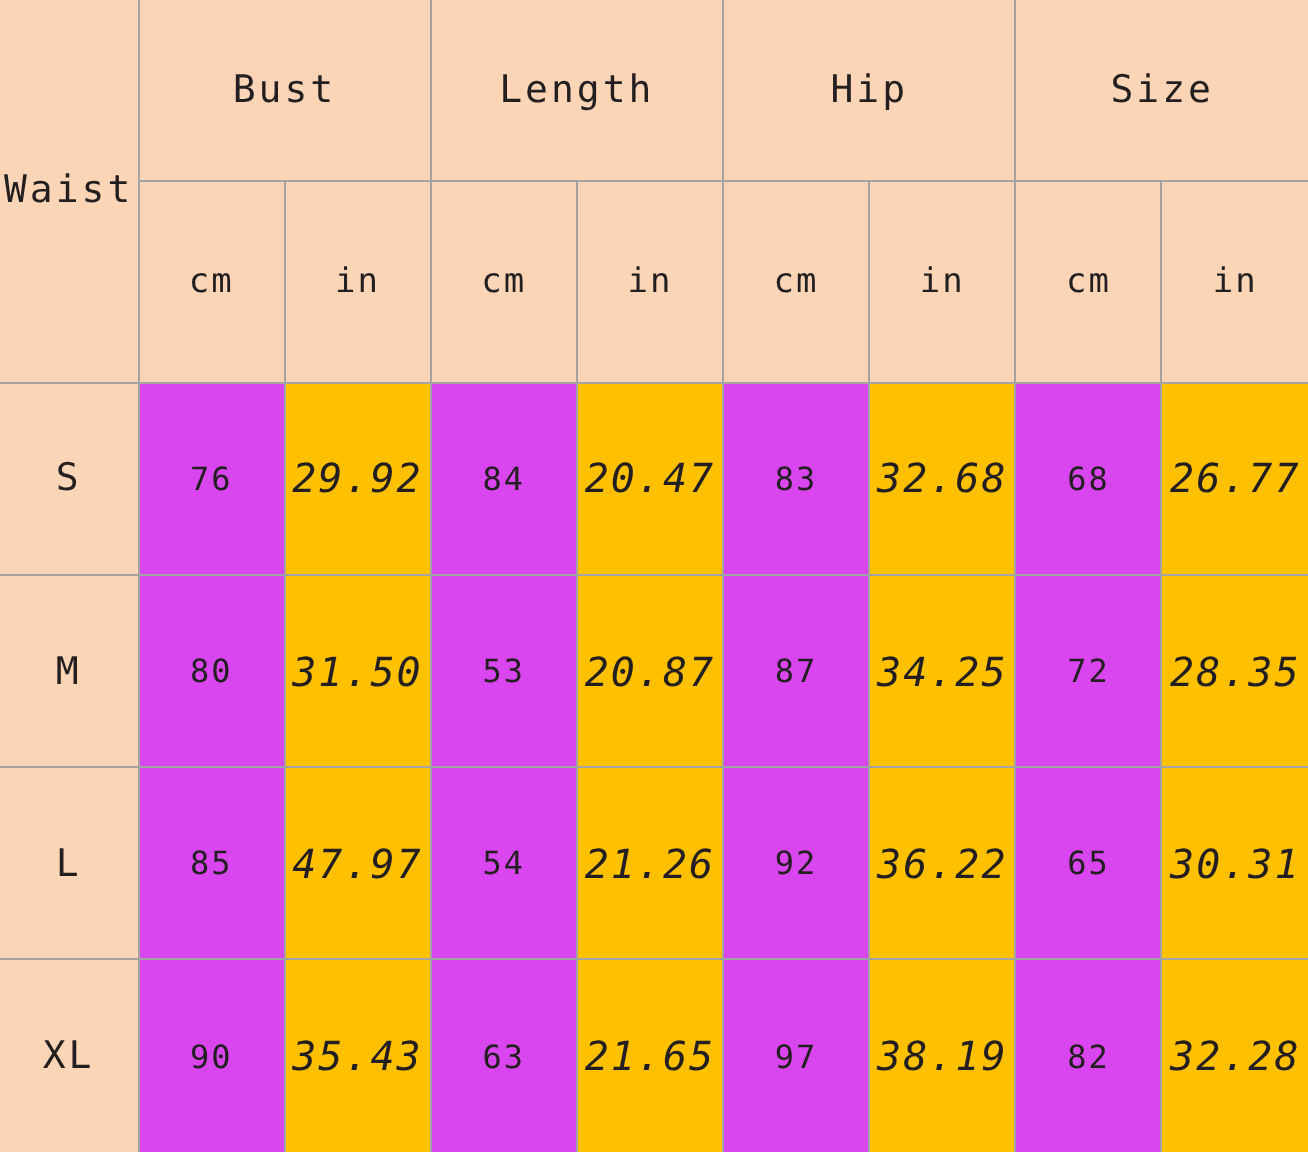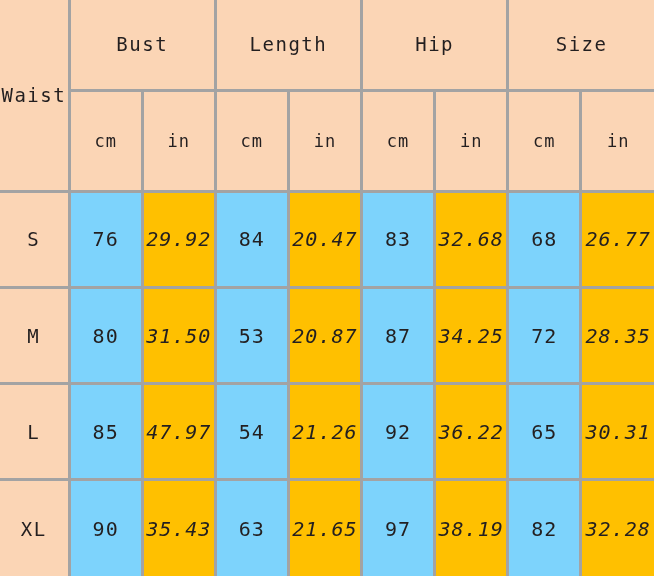--- a/index.html
+++ b/index.html
@@ -22,21 +22,21 @@
     table-layout: fixed;
     background: #fbd5b5;
   }
 
   #size-chart td {
     padding: 0;
     margin: 0;
     text-align: center;
     vertical-align: middle;
     color: #231f20;
-    border: 3px solid #a3a3a3;
+    border: 1px solid #a3a3a3;
     box-sizing: border-box;
     white-space: nowrap;
     overflow: hidden;
   }
 
   
   #size-chart tr:first-child td { border-top: none; }
   #size-chart tr:last-child  td { border-bottom: none; }
   #size-chart td:first-child { border-left: none; }
   #size-chart td:last-child  { border-right: none; }
@@ -58,22 +58,22 @@
     letter-spacing: 1px;
   }
 
   
   .cell-size {
     background: #fbd5b5;
     font-size: 19px;
     letter-spacing: 1.5px;
   }
   .cell-cm {
-    background: #7dd3fc;
-    font-size: 20px;
+    background: #d946ef;
+    font-size: 16px;
     letter-spacing: 1px;
   }
   .cell-in {
     background: #ffc000;
     font-size: 20px;
     letter-spacing: 1px;
     font-style: italic;
   }
 
   

